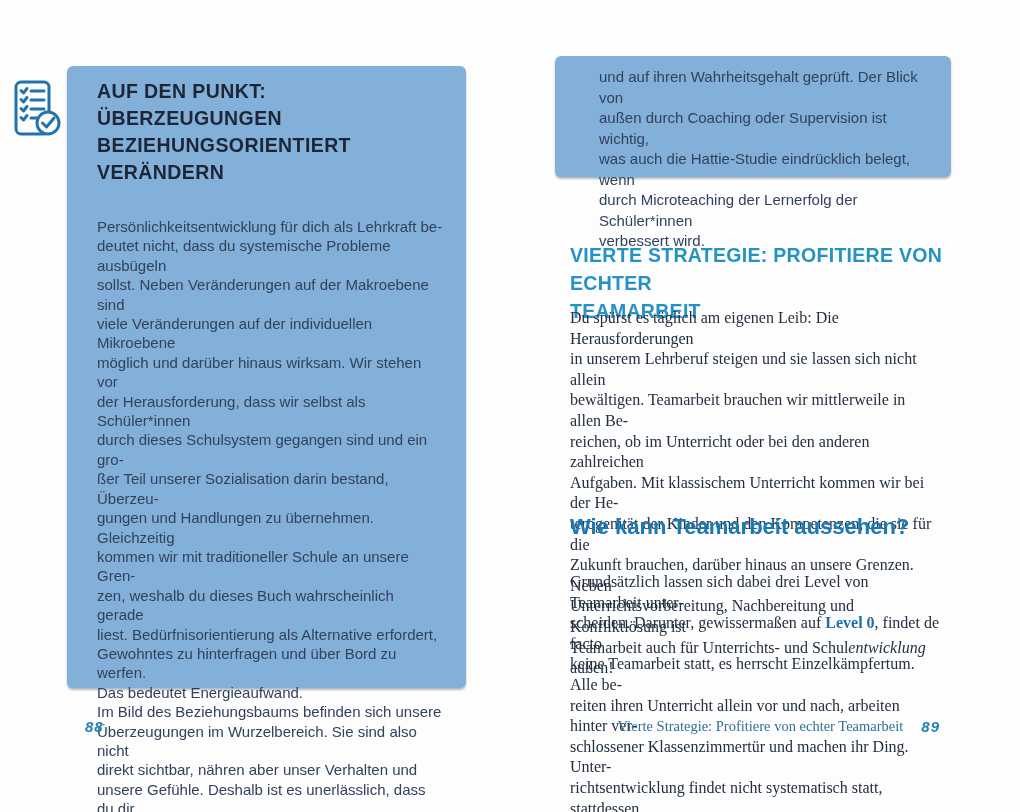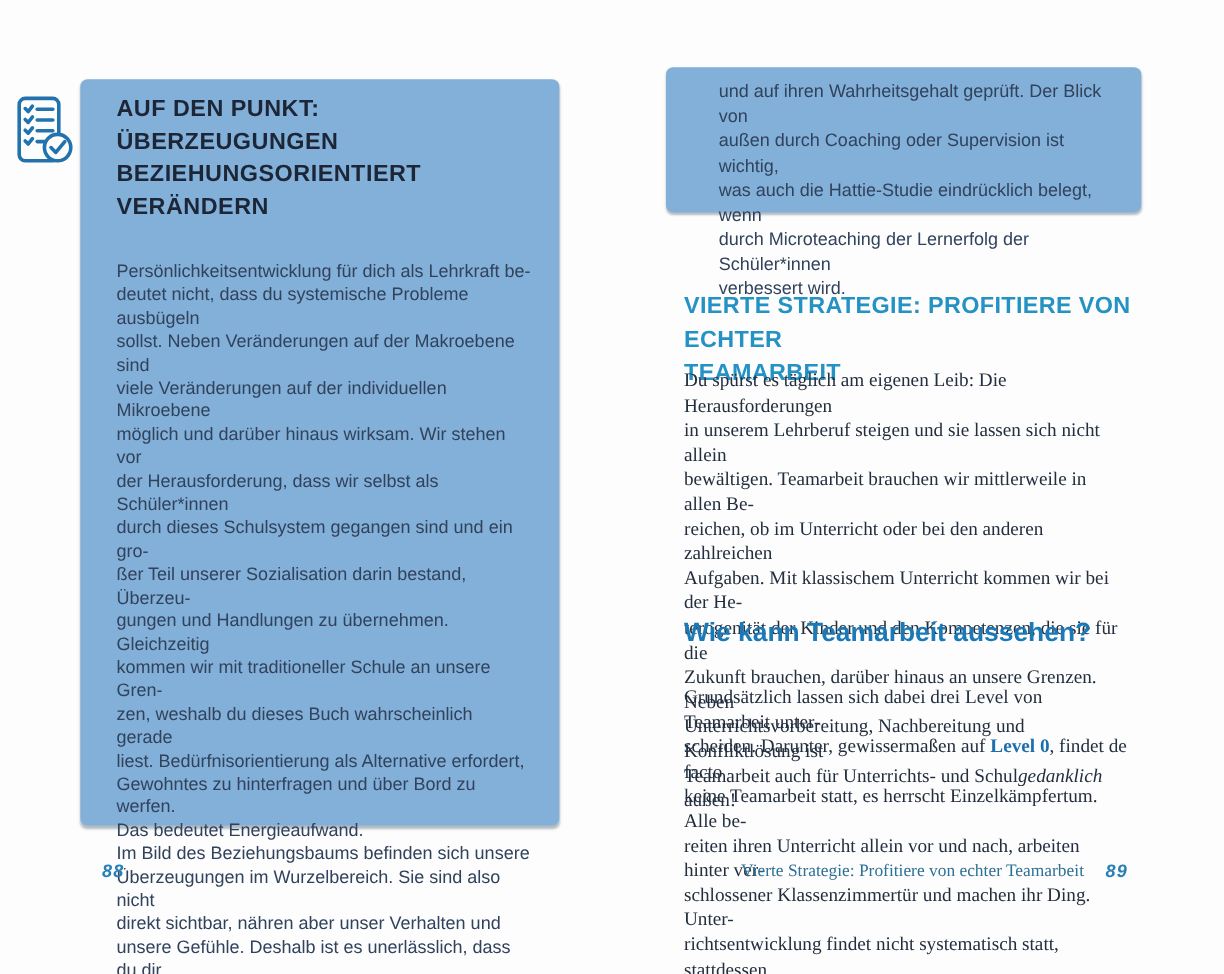--- a/index.html
+++ b/index.html
@@ -185,21 +185,21 @@
 Teamarbeit</div>
 
   <p class="serif-para para-1"><span>Du spürst es täglich am eigenen Leib: Die Herausforderungen
 in unserem Lehrberuf steigen und sie lassen sich nicht allein
 bewältigen. Teamarbeit brauchen wir mittlerweile in allen Be-
 reichen, ob im Unterricht oder bei den anderen zahlreichen
 Aufgaben. Mit klassischem Unterricht kommen wir bei der He-
 terogenität der Kinder und den Kompetenzen, die sie für die
 Zukunft brauchen, darüber hinaus an unsere Grenzen. Neben
 Unterrichtsvorbereitung, Nachbereitung und Konfliktlösung ist
-Teamarbeit auch für Unterrichts- und Schul</span><span class="italic-word">gedanklich</span><span> außen!</span></p>
+Teamarbeit auch für Unterrichts- und Schul</span><span class="italic-word">entwicklung</span><span> außen!</span></p>
 
   <div class="subheading">Wie kann Teamarbeit aussehen?</div>
 
   <p class="serif-para para-2"><span>Grundsätzlich lassen sich dabei drei Level von Teamarbeit unter-
 scheiden. Darunter, gewissermaßen auf </span><span class="level-ref">Level 0</span><span>, findet de facto
 keine Teamarbeit statt, es herrscht Einzelkämpfertum. Alle be-
 reiten ihren Unterricht allein vor und nach, arbeiten hinter ver-
 schlossener Klassenzimmertür und machen ihr Ding. Unter-
 richtsentwicklung findet nicht systematisch statt, stattdessen</span></p>
 

